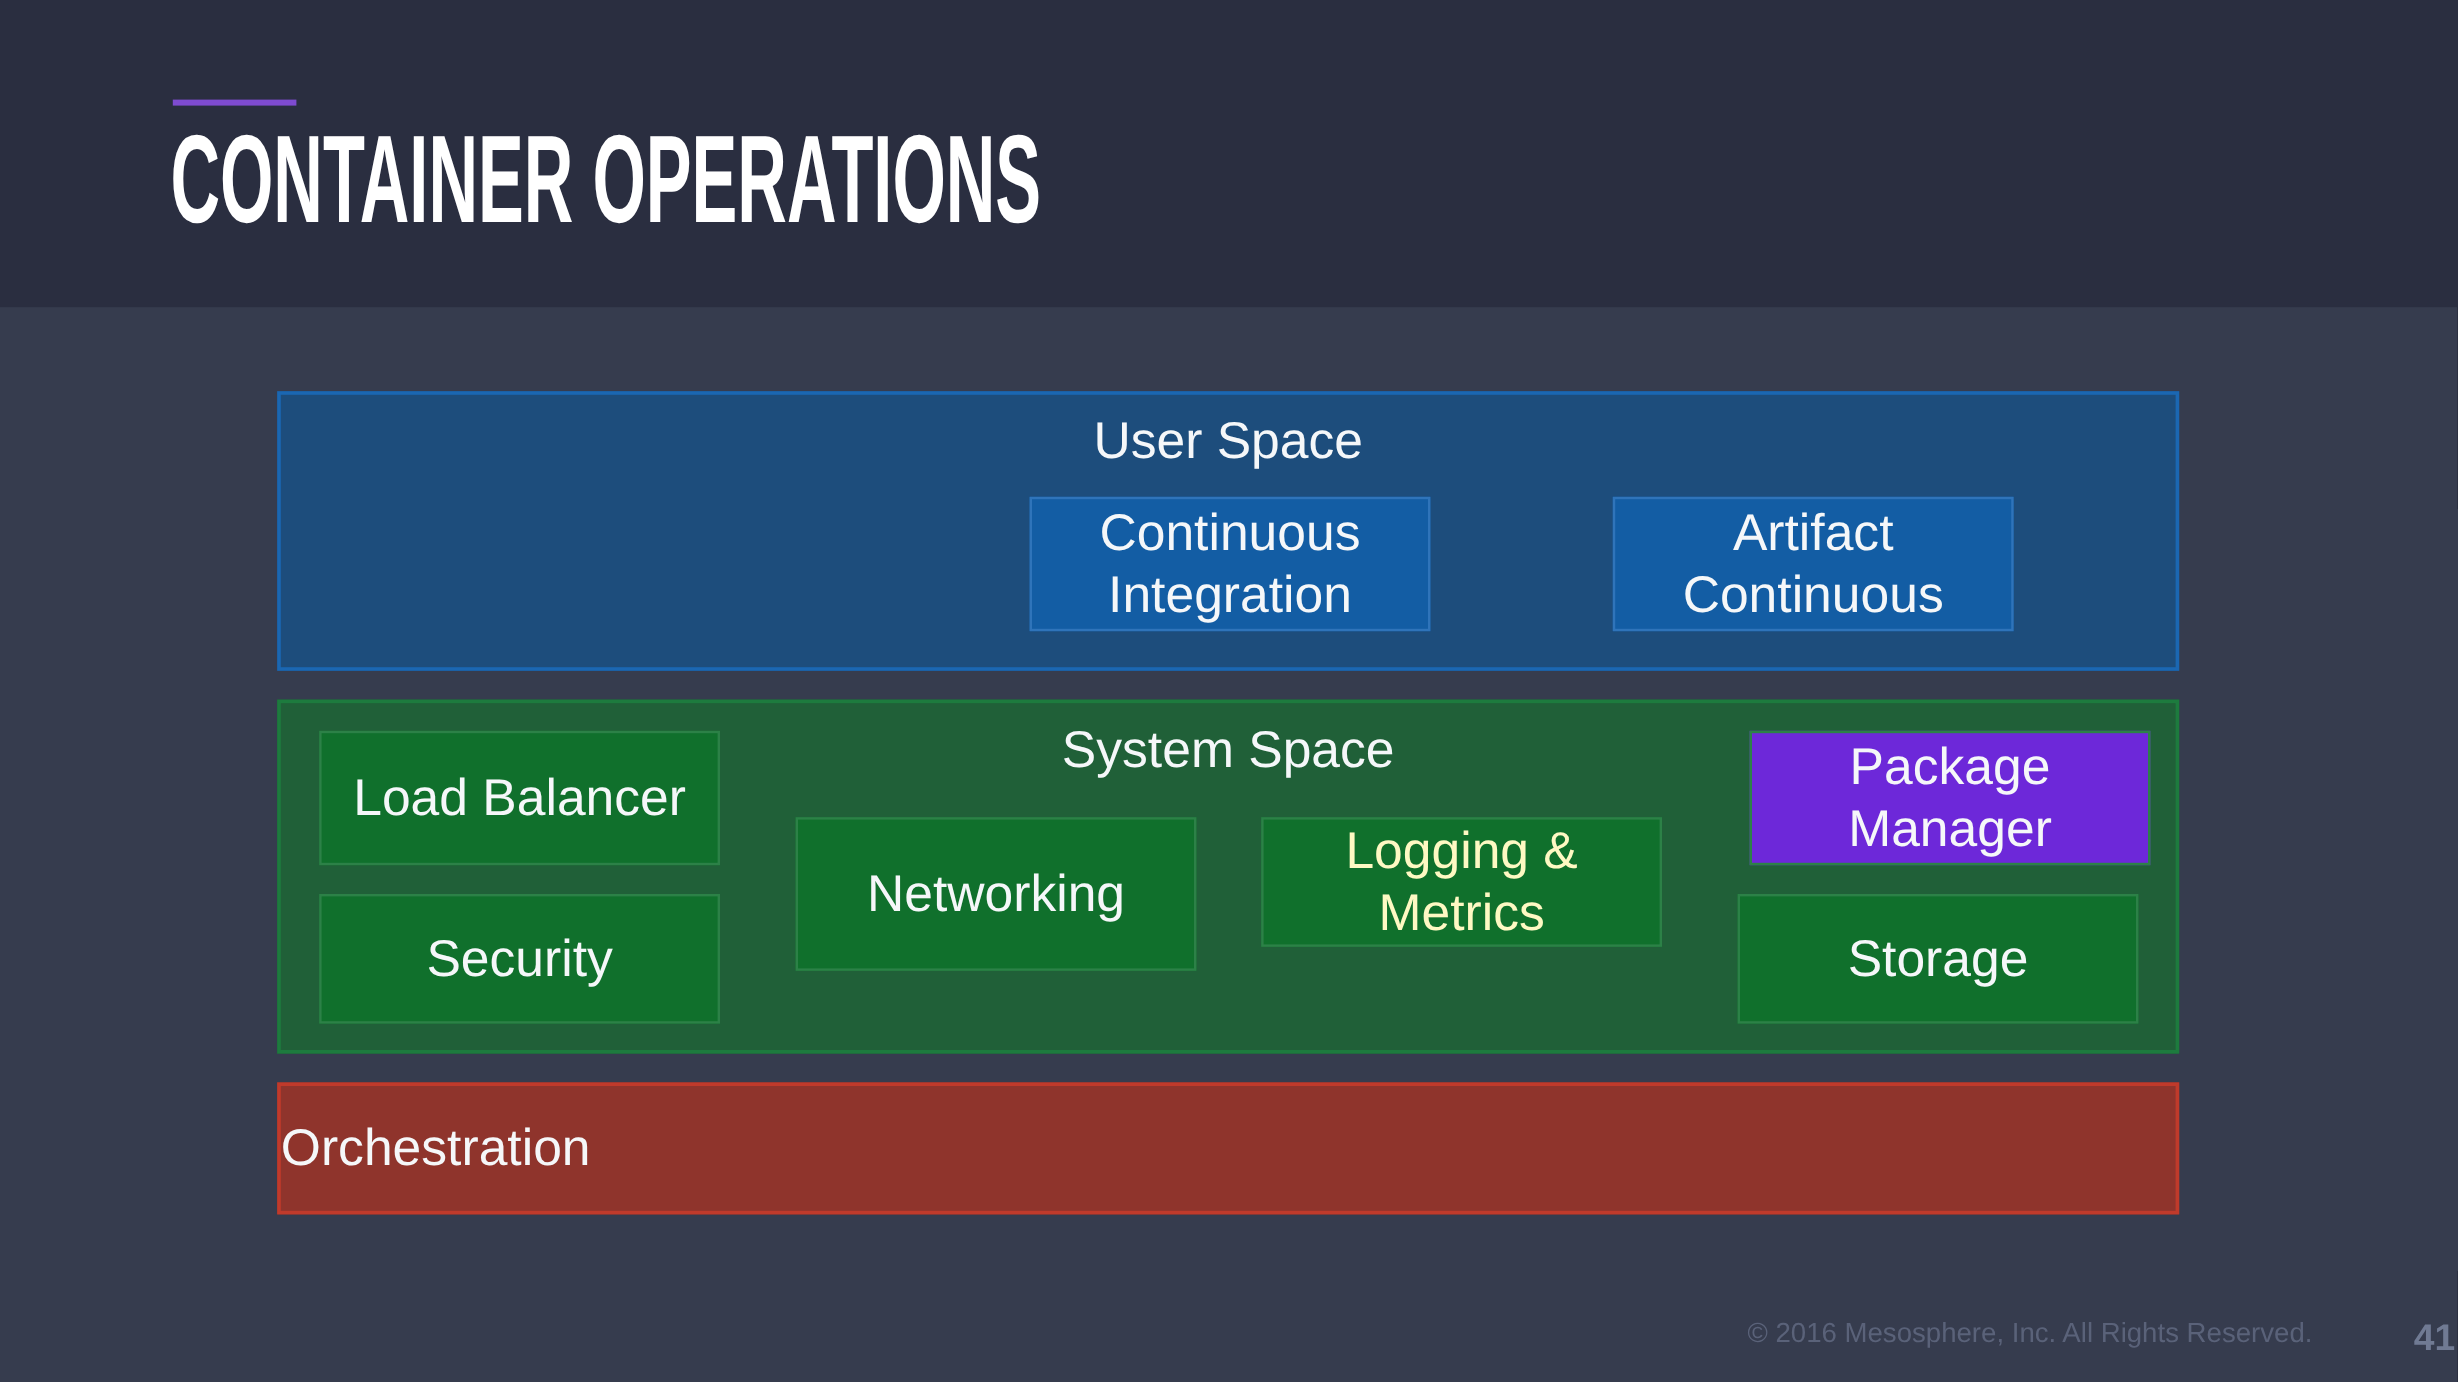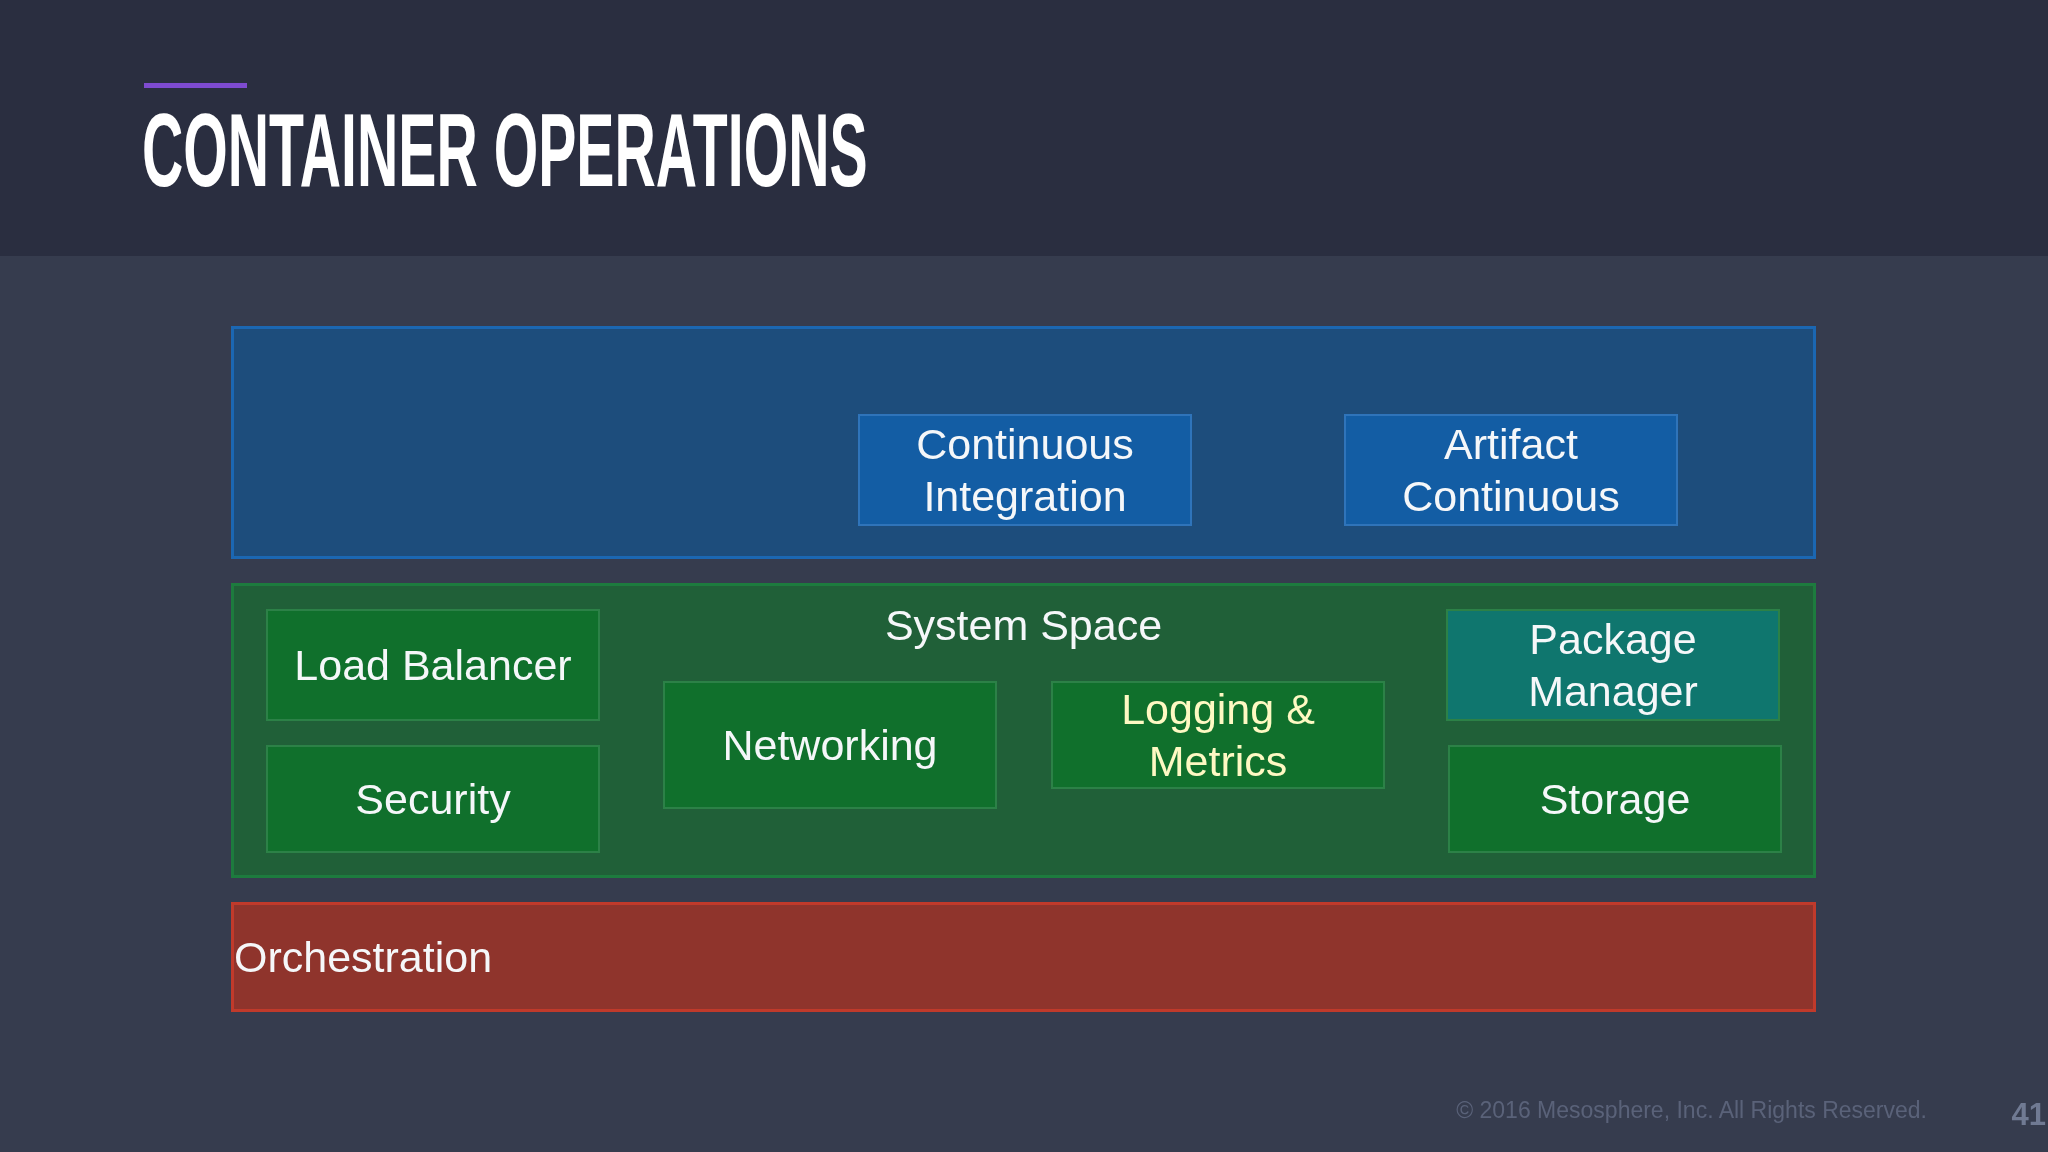--- a/index.html
+++ b/index.html
@@ -77,20 +77,21 @@
 
   <div class="header" style="background: rgb(42, 46, 64);"></div>
 
   <div class="accent-line" style="background: rgb(126, 75, 208);"></div>
 
   <div class="title" style="color: rgb(255, 255, 255);">CONTAINER OPERATIONS</div>
 
   <div>
 
     <div class="layer layer-user" style="background: rgb(29, 77, 124); border-color: rgb(27, 103, 178);">
+      <div class="layer-label" style="color: rgb(245, 247, 249);">User Space</div>
       <div class="node n-ci" style="background: rgb(19, 93, 164); border-color: rgb(47, 116, 186); color: rgb(245, 247, 249);">
         <span>Continuous Integration</span>
       </div>
       <div class="node n-ar" style="background: rgb(19, 93, 164); border-color: rgb(47, 116, 186); color: rgb(245, 247, 249);">
         <span>Artifact Continuous</span>
       </div>
     </div>
 
     <div class="layer layer-system" style="background: rgb(32, 96, 56); border-color: rgb(29, 123, 62);">
       <div class="layer-label" style="color: rgb(245, 247, 249);">System Space</div>
@@ -99,21 +100,21 @@
       </div>
       <div class="node n-sec" style="background: rgb(16, 112, 44); border-color: rgb(44, 129, 71); color: rgb(245, 247, 249);">
         <span>Security</span>
       </div>
       <div class="node n-net" style="background: rgb(16, 112, 44); border-color: rgb(44, 129, 71); color: rgb(245, 247, 249);">
         <span>Networking</span>
       </div>
       <div class="node n-log" style="background: rgb(16, 112, 44); border-color: rgb(44, 129, 71); color: #fef9c3; text-align: center;">
         <span>Logging &amp; Metrics</span>
       </div>
-      <div class="node n-pm" style="background: #0f766e; border-color: rgb(44, 129, 71); color: rgb(245, 247, 249);">
+      <div class="node n-pm" style="background: #6d28d9; border-color: rgb(44, 129, 71); color: rgb(245, 247, 249); margin-left: 12px;">
         <span>Package Manager</span>
       </div>
       <div class="node n-sto" style="background: rgb(16, 112, 44); border-color: rgb(44, 129, 71); color: rgb(245, 247, 249);">
         <span>Storage</span>
       </div>
     </div>
 
     <div class="layer layer-orch" style="background: rgb(143, 52, 44); border-color: rgb(192, 58, 43);">
       <div class="orch-label" style="color: rgb(245, 247, 249);">Orchestration</div>
     </div>

